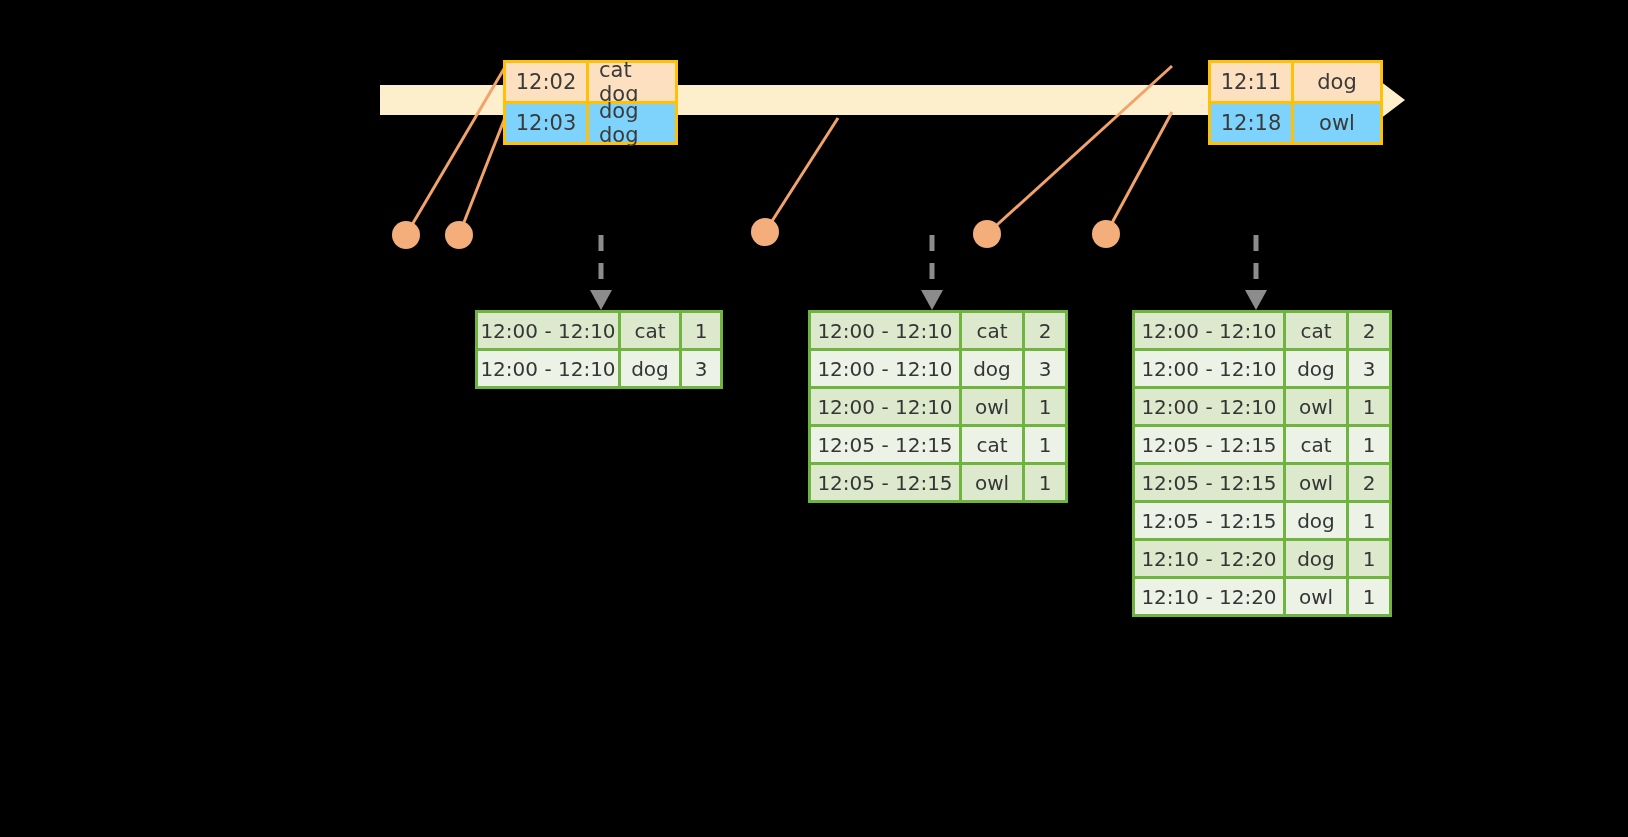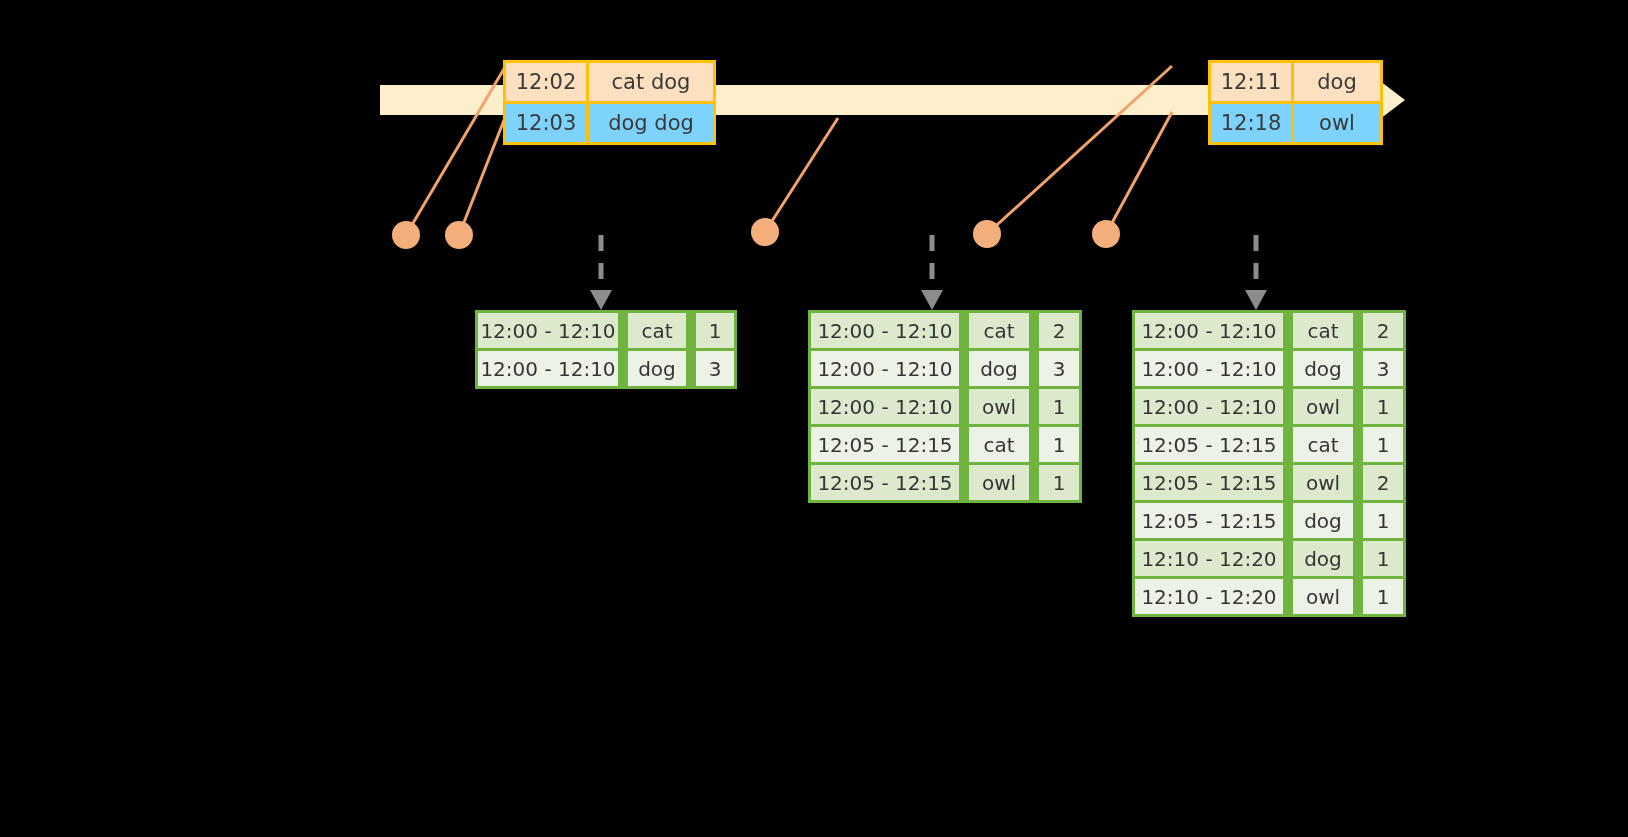--- a/index.html
+++ b/index.html
@@ -76,21 +76,21 @@
     background: #6FB43F;
     display: flex;
     flex-direction: column;
     gap: 3px;
     padding: 0;
   }
   .res-row {
     display: flex;
     flex-direction: row;
     height: 35px;
-    gap: 10px;
+    gap: 3px;
   }
   .res-cell {
     display: flex;
     align-items: center;
     justify-content: center;
     font-size: 20px;
     color: #353535;
     box-sizing: border-box;
   }
   .res-row.odd .res-cell { background: #DCE9CD; }
@@ -144,21 +144,21 @@
       <line x1="932" y1="235" x2="932" y2="292" stroke-dasharray="16 12"></line>
       <line x1="1256" y1="235" x2="1256" y2="292" stroke-dasharray="16 12"></line>
     </g>
     <g fill="#8C8C8C">
       <polygon points="590,290 612,290 601,310"></polygon>
       <polygon points="921,290 943,290 932,310"></polygon>
       <polygon points="1245,290 1267,290 1256,310"></polygon>
     </g>
   </svg>
 
-  <div class="event-box" style="left:503px; top:60px; width:213px;">
+  <div class="event-box" style="left:503px; top:60px; width:175px;">
     <div class="event-row shade-a">
       <span class="ev-time">12:02</span>
       <span class="ev-val">cat dog</span>
     </div>
     <div class="event-row shade-b">
       <span class="ev-time">12:03</span>
       <span class="ev-val">dog dog</span>
     </div>
   </div>
 

